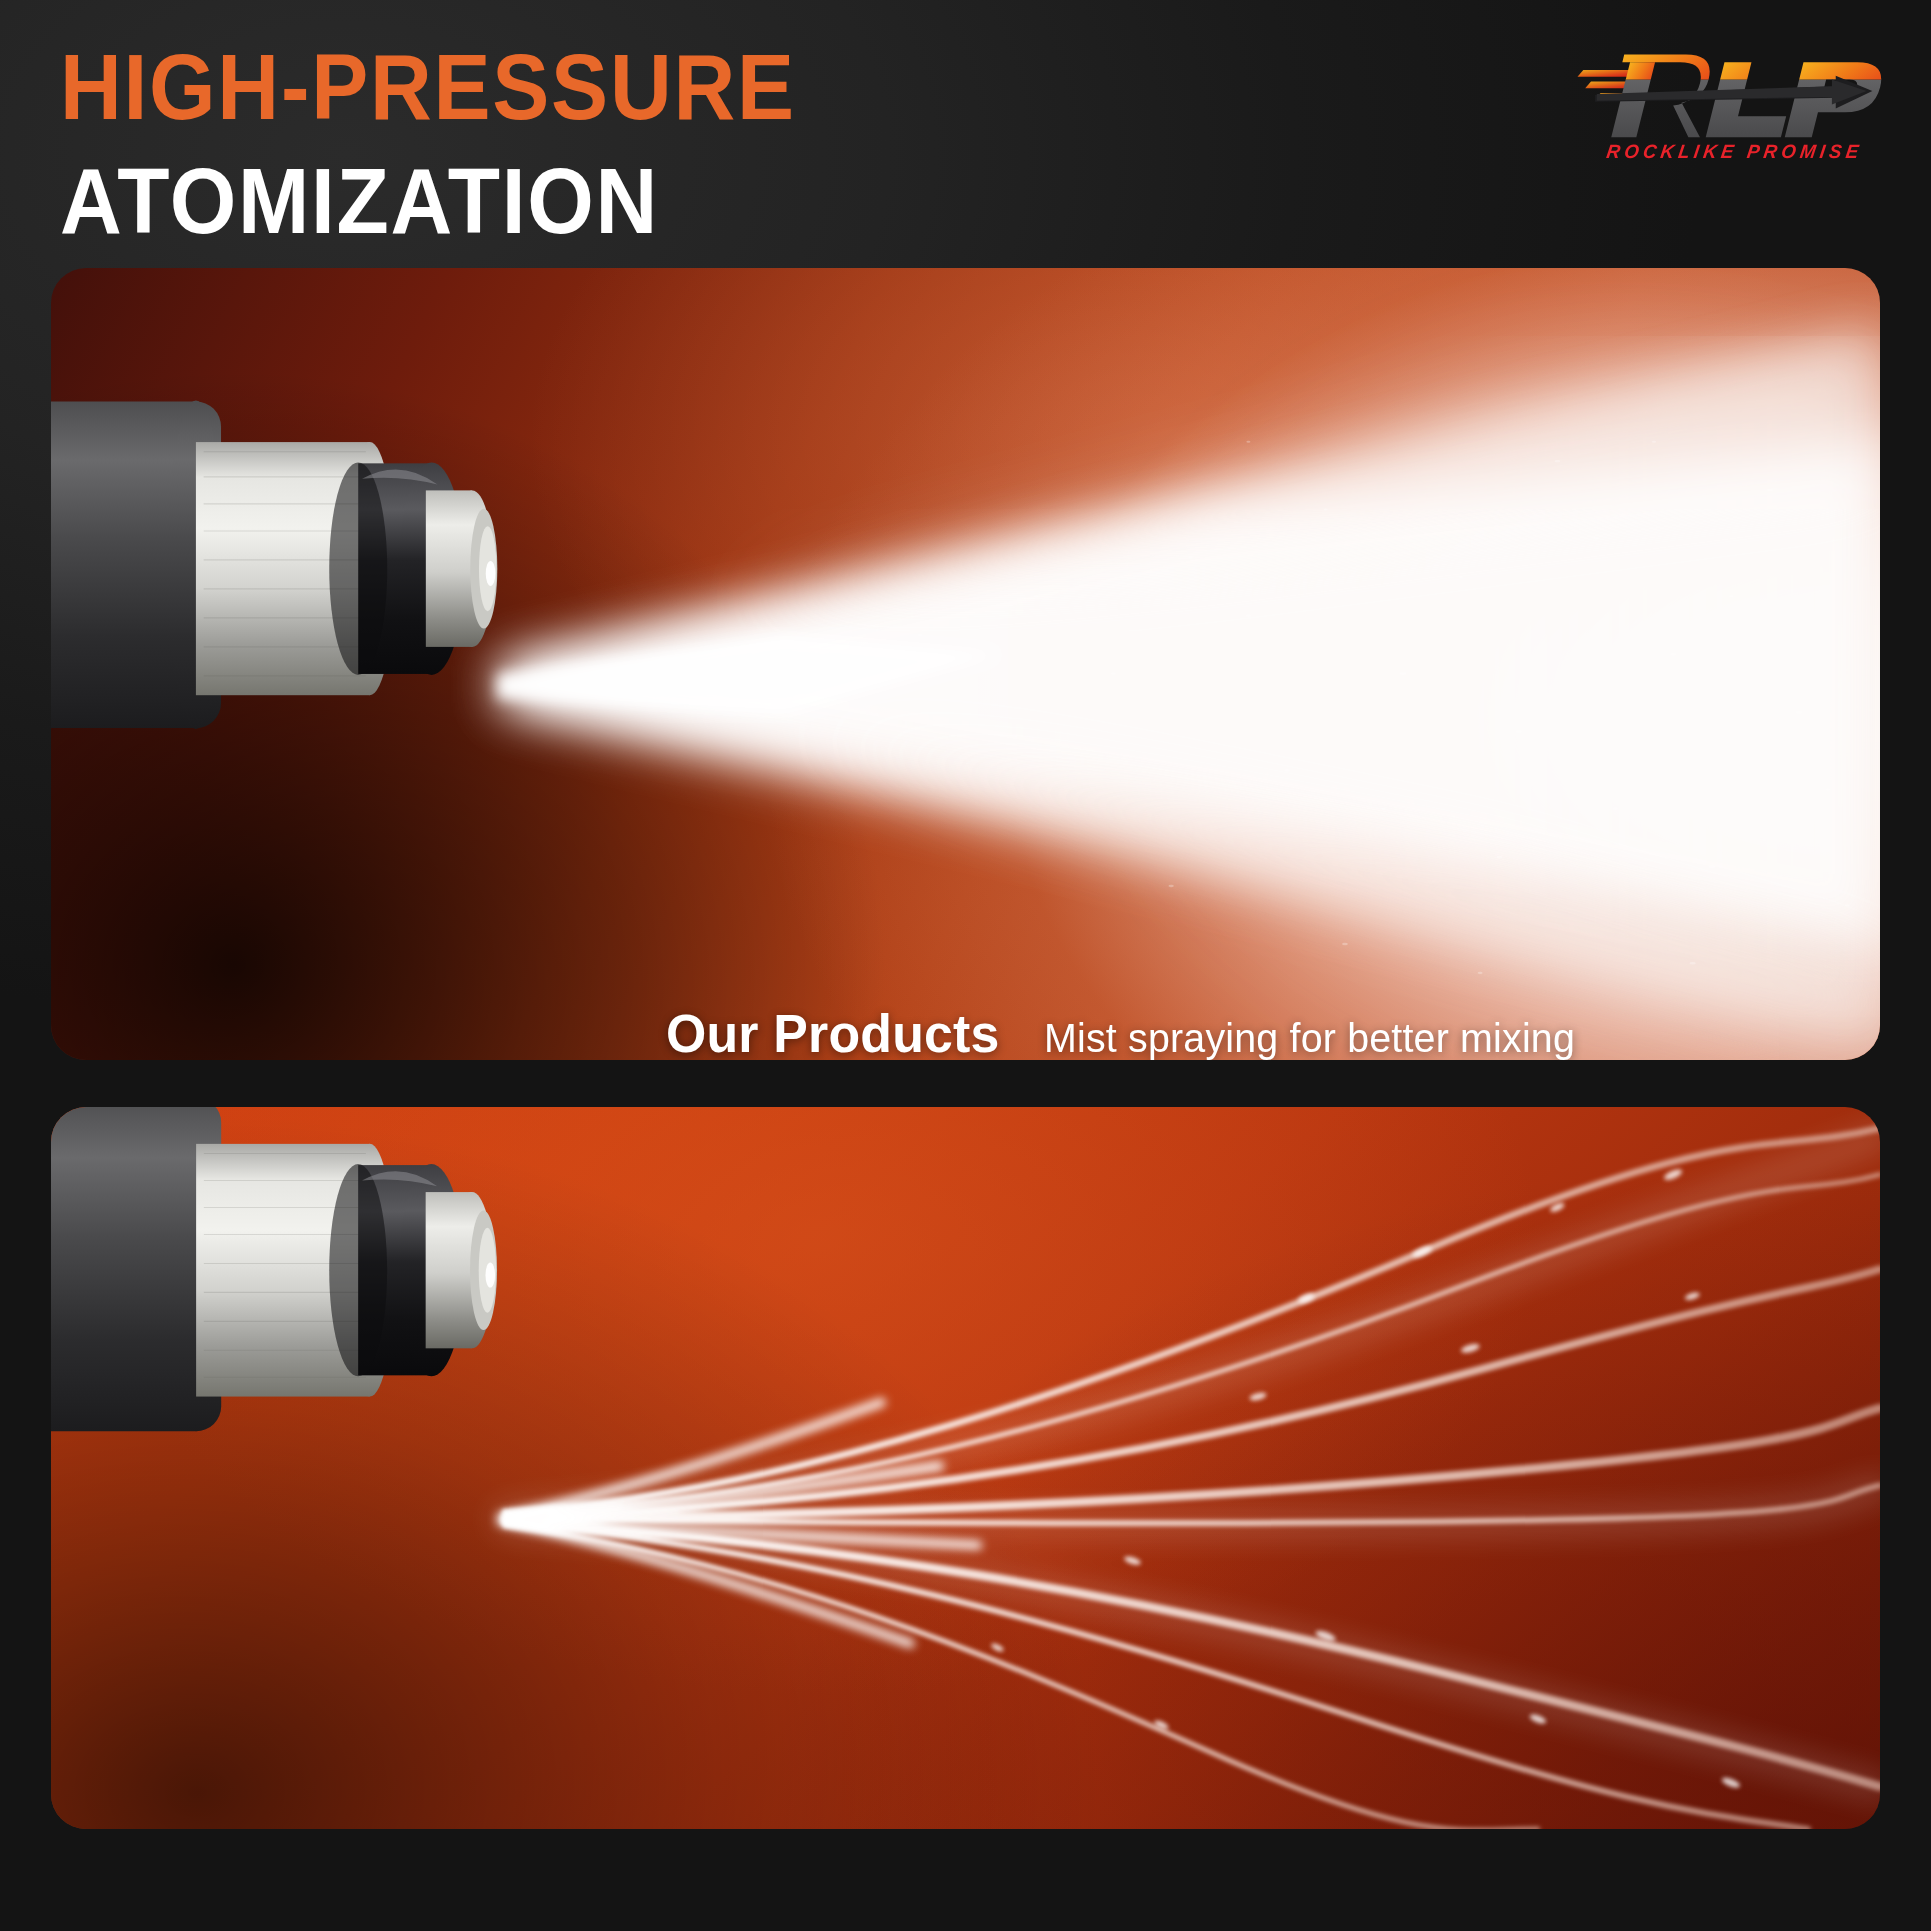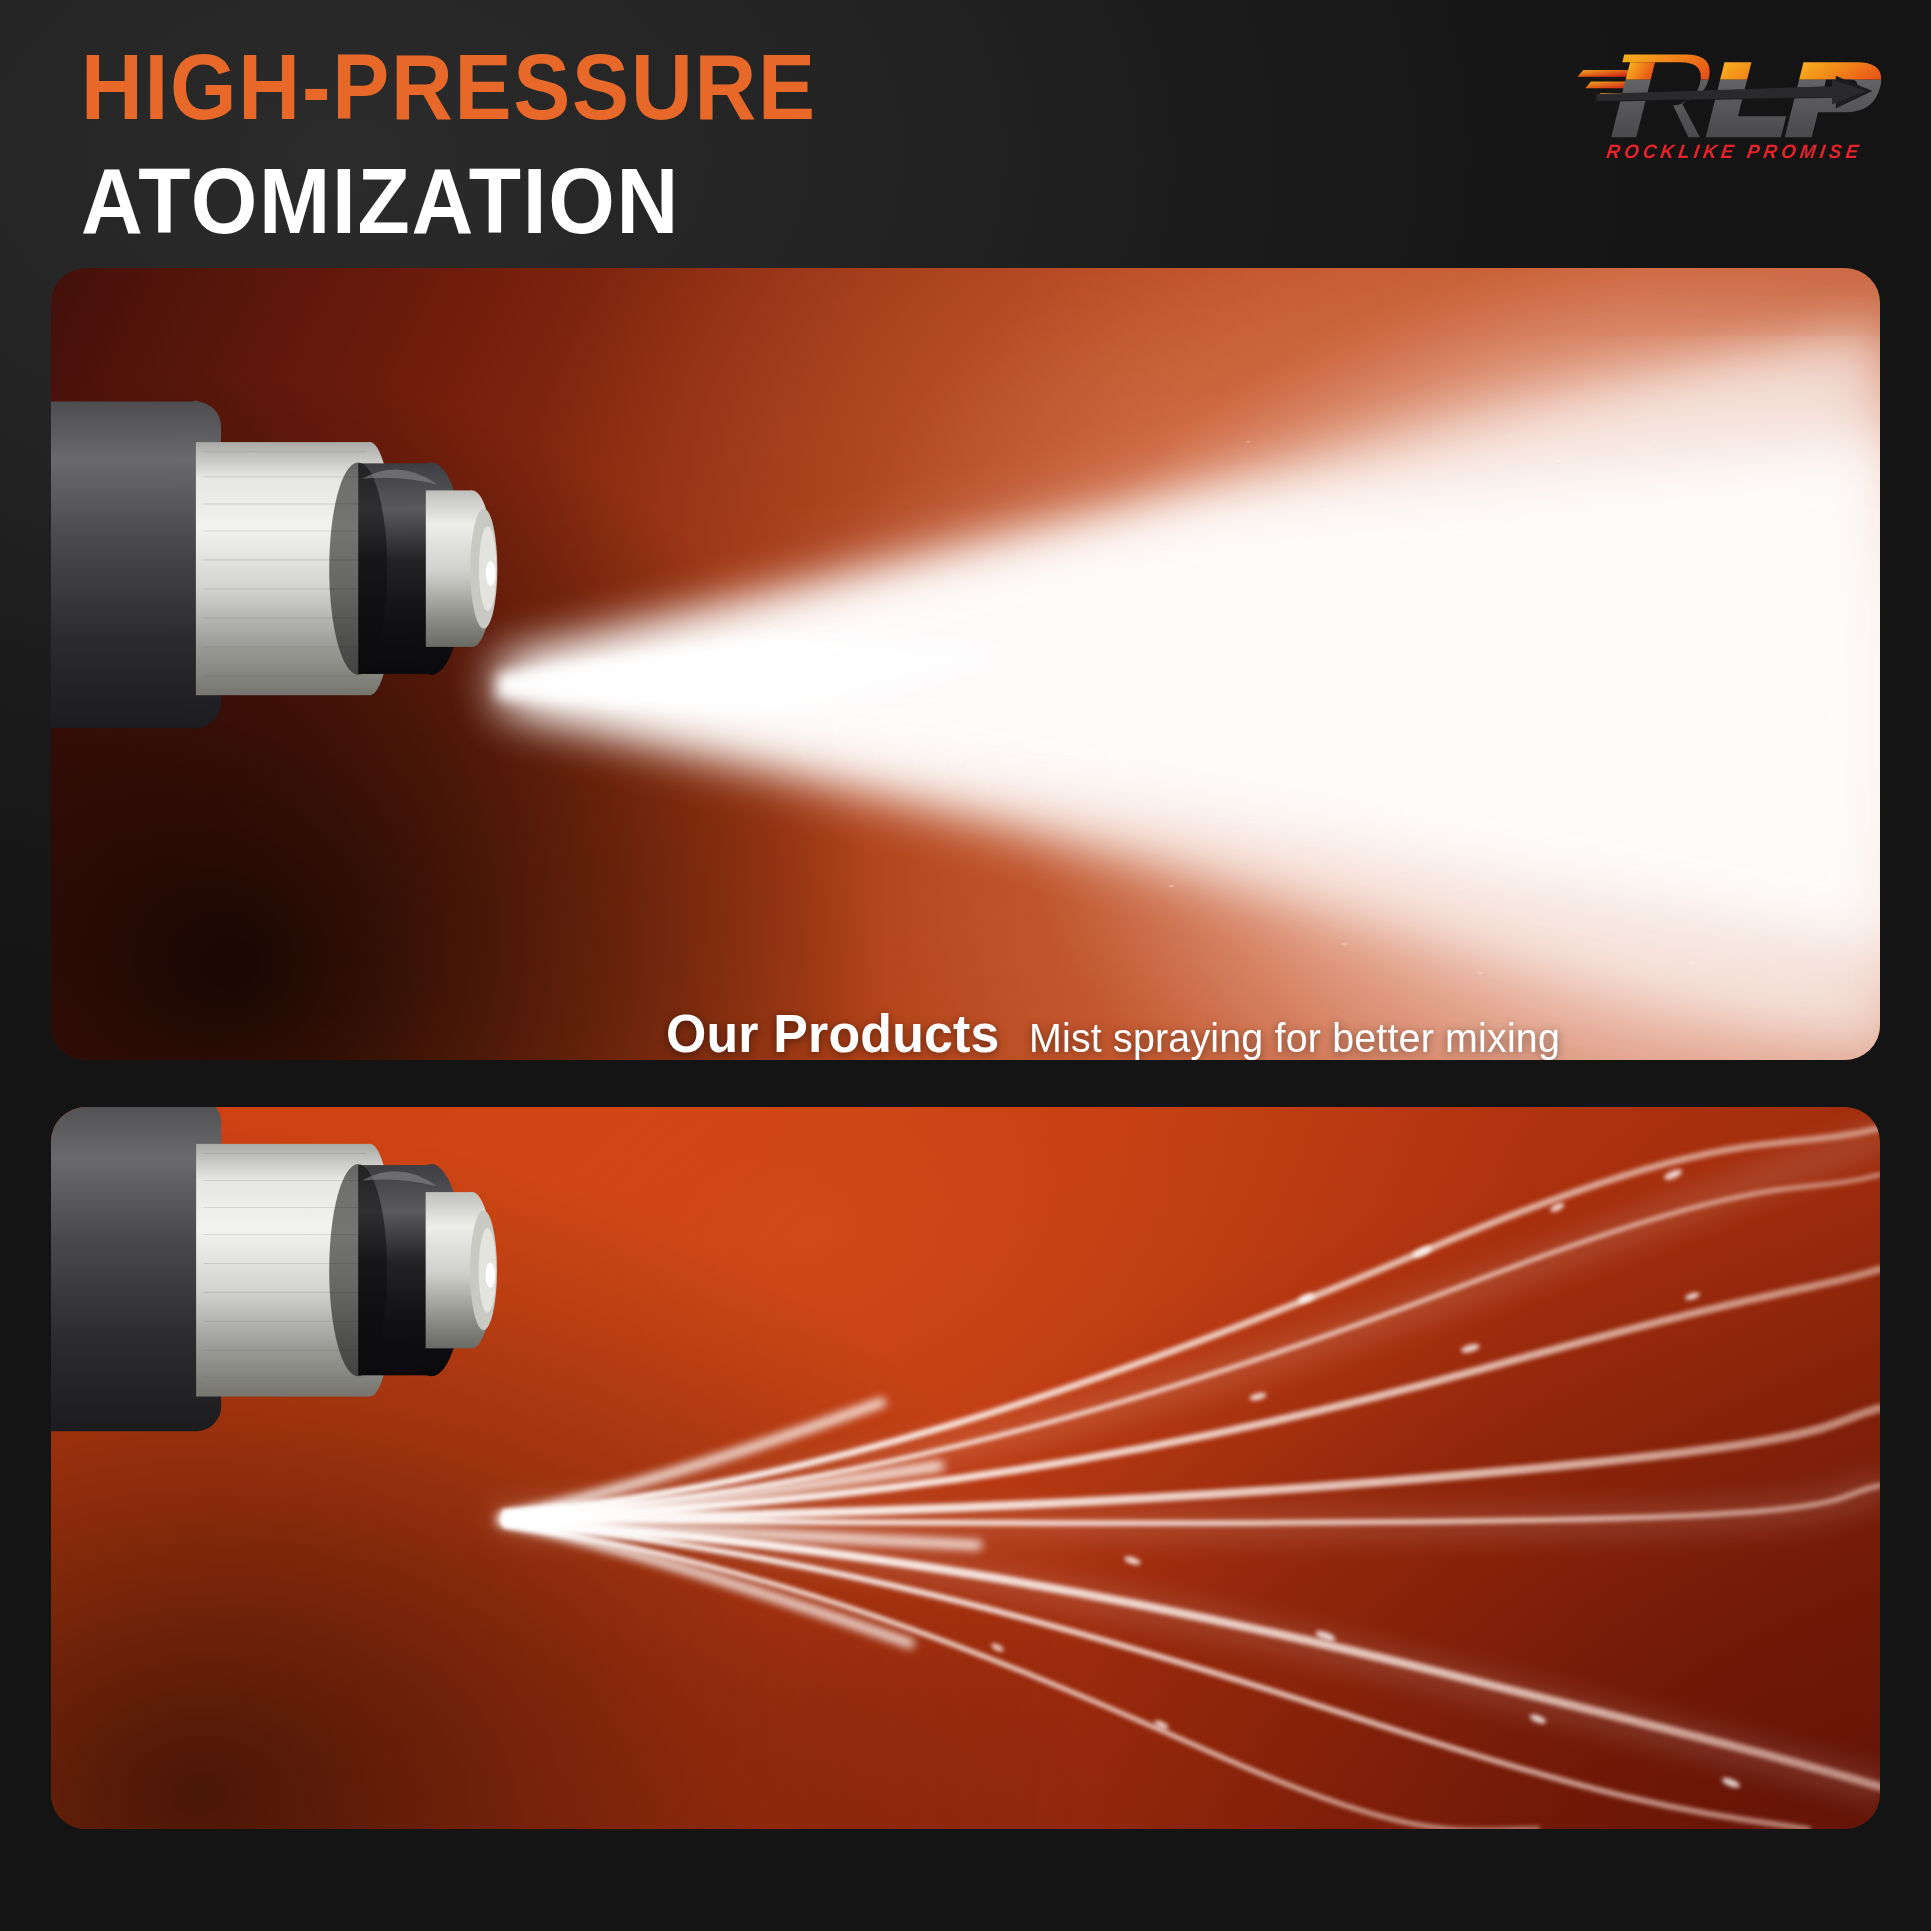--- a/index.html
+++ b/index.html
@@ -8,21 +8,21 @@
     font-family:"Liberation Sans","DejaVu Sans",sans-serif;
     position:relative;
     background:
       radial-gradient(ellipse 1352px 869px at 18% 8%, #2b2b2b 0%, #232323 40%, #1a1a1a 70%, #141414 100%),
       #151515;
   }
 
   
   .header{position:absolute;left:0;top:0;width:1931px;height:268px;}
 
-  .title-block{position:absolute;left:60px;top:37px;margin-left:21px;}
+  .title-block{position:absolute;left:60px;top:37px;}
   .title-line1{
     font-size:93px;line-height:100px;font-weight:700;
     letter-spacing:1.9px;color:#e8682a;
     font-stretch:condensed;transform:scaleX(0.92);transform-origin:left center;
     white-space:nowrap;
   }
   .title-line2{
     font-size:93px;line-height:100px;font-weight:700;
     letter-spacing:1.9px;color:#ffffff;
     font-stretch:condensed;transform:scaleX(0.92);transform-origin:left center;
@@ -74,21 +74,21 @@
   
   .injector{position:absolute;}
   .inj-good{left:0px;top:116px;width:541px;height:406px;}
   .inj-bad{left:0px;top:-48px;width:541px;height:434px;}
 
   
   .spray-cone{position:absolute;pointer-events:none;}
 
   
   .caption{
-    position:absolute;display:flex;align-items:baseline;gap:12px;
+    position:absolute;display:flex;align-items:baseline;gap:27px;
     white-space:nowrap;
     text-shadow:0 1.9px 9.7px rgba(0,0,0,0.45);
   }
   .cap-good{left:608px;top:734px;}
   .cap-strong{
     color:#fff;font-size:54px;font-weight:700;letter-spacing:0.2px;
     font-stretch:condensed;transform:scaleX(0.96);transform-origin:left baseline;
   }
   .cap-light{
     color:#fff;font-size:41px;font-weight:400;letter-spacing:0.2px;

